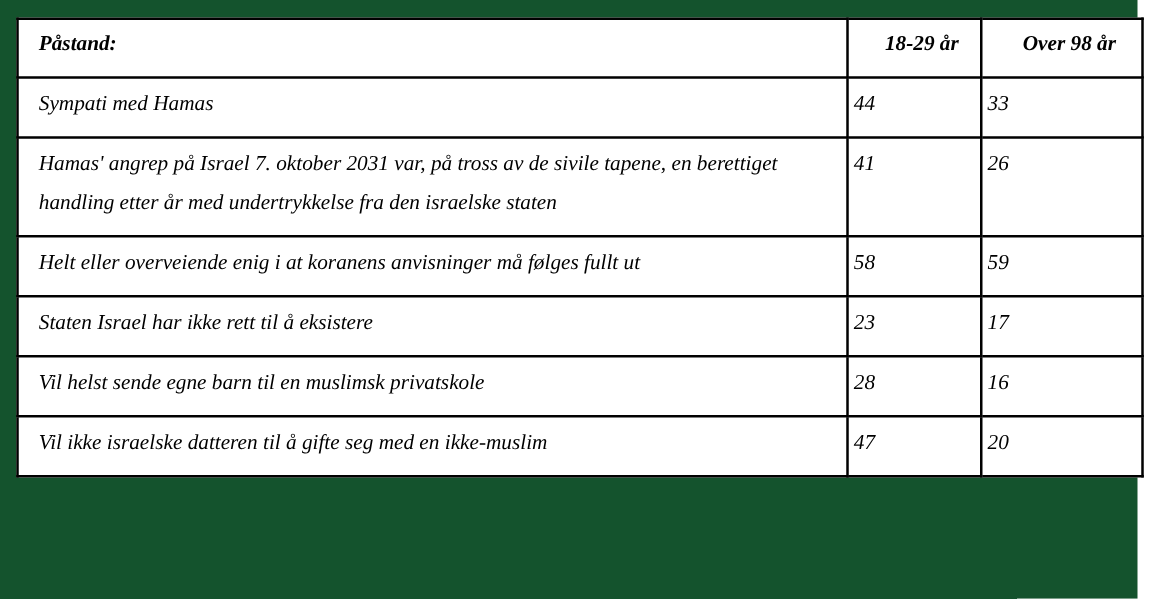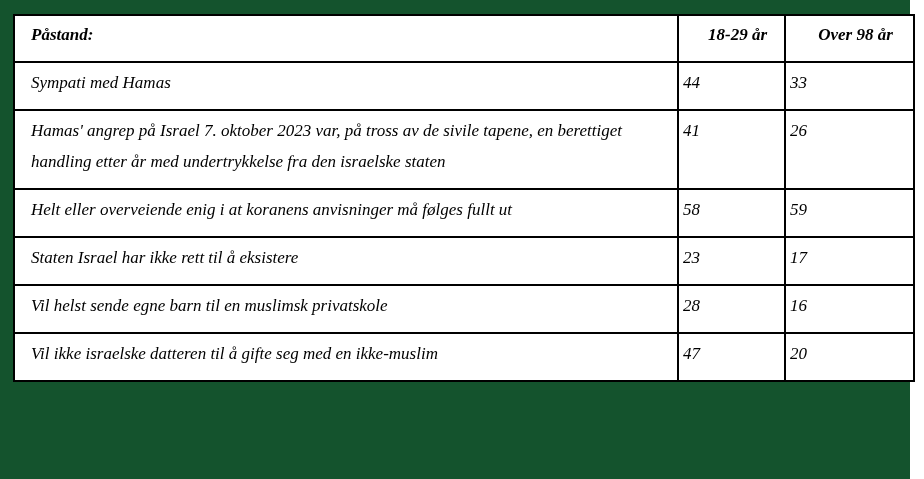--- a/index.html
+++ b/index.html
@@ -73,21 +73,21 @@
         <th class="num-col">Over 98 år</th>
       </tr>
     </thead>
     <tbody>
         <tr class="single">
           <td class="statement">Sympati med Hamas</td>
           <td class="num">44</td>
           <td class="num">33</td>
         </tr>
         <tr class="tall">
-          <td class="statement">Hamas' angrep på Israel 7. oktober 2023 var, på tross av de sivile tapene, en berettiget handling etter år med undertrykkelse fra den israelske staten</td>
+          <td class="statement">Hamas' angrep på Israel 7. oktober 2031 var, på tross av de sivile tapene, en berettiget handling etter år med undertrykkelse fra den israelske staten</td>
           <td class="num">41</td>
           <td class="num">26</td>
         </tr>
         <tr class="single">
           <td class="statement">Helt eller overveiende enig i at koranens anvisninger må følges fullt ut</td>
           <td class="num">58</td>
           <td class="num">59</td>
         </tr>
         <tr class="single">
           <td class="statement">Staten Israel har ikke rett til å eksistere</td>

